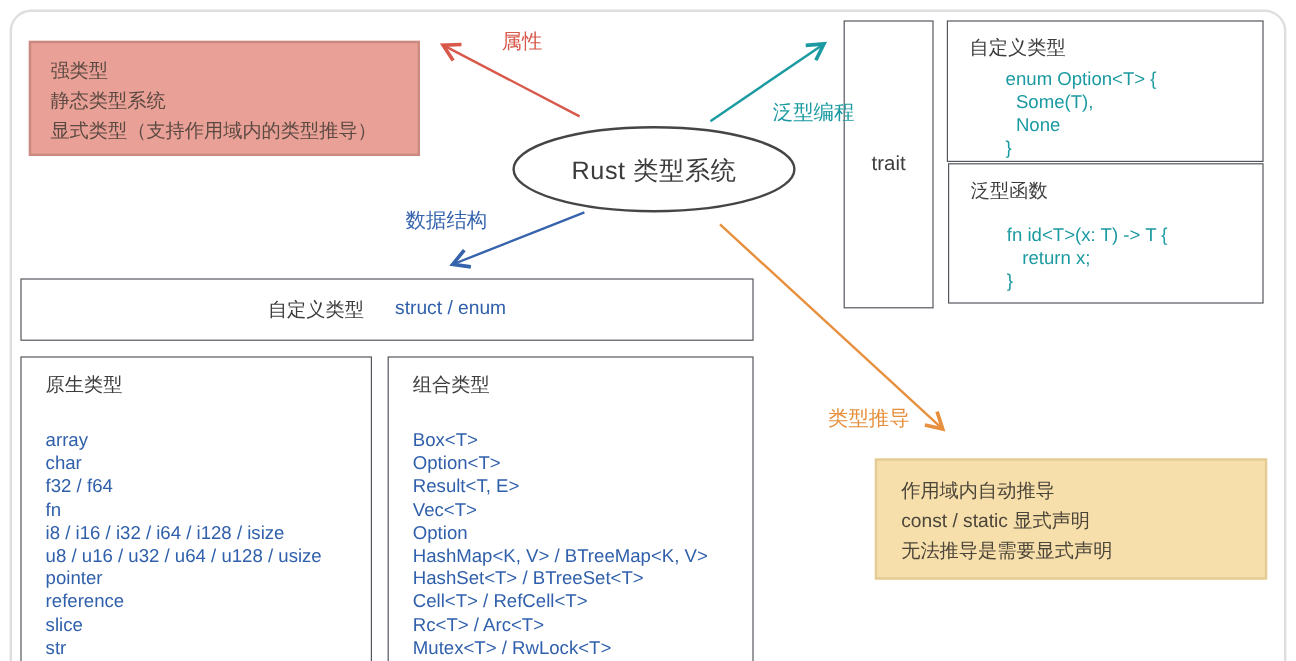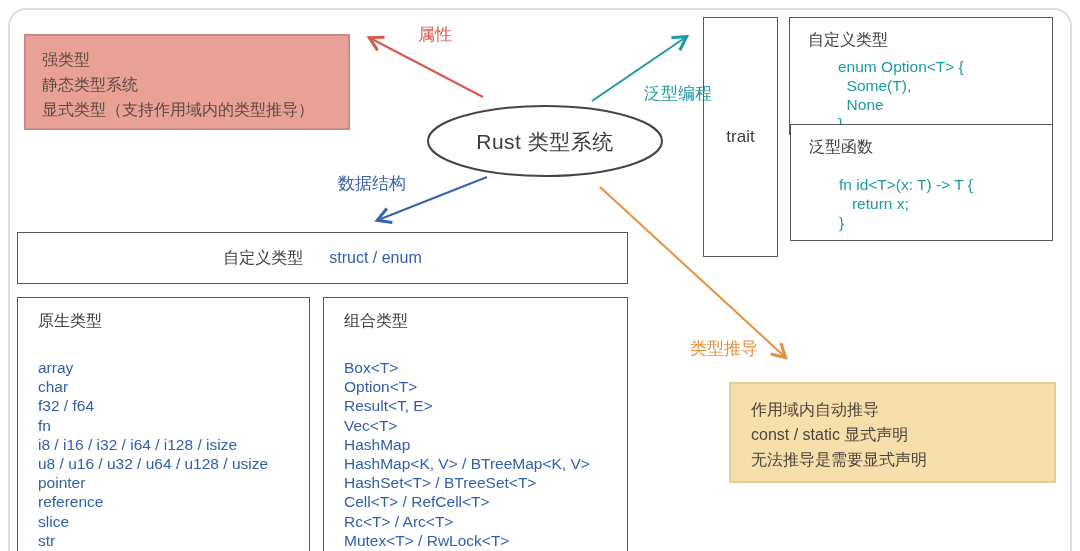--- a/index.html
+++ b/index.html
@@ -73,21 +73,21 @@
 
   
   .trait-box {
     left: 703px; top: 17px; width: 75px; height: 240px;
     display: flex; align-items: center; justify-content: center;
     font-size: 17px; color: #3d3d3d;
   }
 
   
   .generic-struct-box { left: 789px; top: 17px;  width: 264px; height: 118px; padding: 12px 18px; }
-  .generic-fn-box     { left: 790px; top: 124px; width: 263px; height: 117px; padding: 12px 18px; }
+  .generic-fn-box     { left: 790px; top: 136px; width: 263px; height: 117px; padding: 12px 18px; }
   .box-title { font-size: 16px; color: #3d3d3d; white-space: nowrap; }
   .code-block { margin-top: 6px; margin-left: 30px; color: #1b9aa1; font-size: 15.5px; }
   .generic-fn-box .code-block { margin-top: 17px; }
   .code-block .code-line { line-height: 19px; white-space: pre; }
 
   
   .custom-type-box {
     left: 17px; top: 232px; width: 611px; height: 52px;
     display: flex; align-items: center; justify-content: center;
     gap: 26px;
@@ -199,21 +199,21 @@
       </div>
   </div>
 
   <div class="box composite-box">
     <div class="box-title">组合类型</div>
     <div class="type-list">
         <div class="list-line">Box&lt;T&gt;</div>
         <div class="list-line">Option&lt;T&gt;</div>
         <div class="list-line">Result&lt;T, E&gt;</div>
         <div class="list-line">Vec&lt;T&gt;</div>
-        <div class="list-line">HashMap</div>
+        <div class="list-line">Option</div>
         <div class="list-line">HashMap&lt;K, V&gt; / BTreeMap&lt;K, V&gt;</div>
         <div class="list-line">HashSet&lt;T&gt; / BTreeSet&lt;T&gt;</div>
         <div class="list-line">Cell&lt;T&gt; / RefCell&lt;T&gt;</div>
         <div class="list-line">Rc&lt;T&gt; / Arc&lt;T&gt;</div>
         <div class="list-line">Mutex&lt;T&gt; / RwLock&lt;T&gt;</div>
       </div>
   </div>
 
   <div class="box inference-box">
       <div class="list-line">作用域内自动推导</div>

